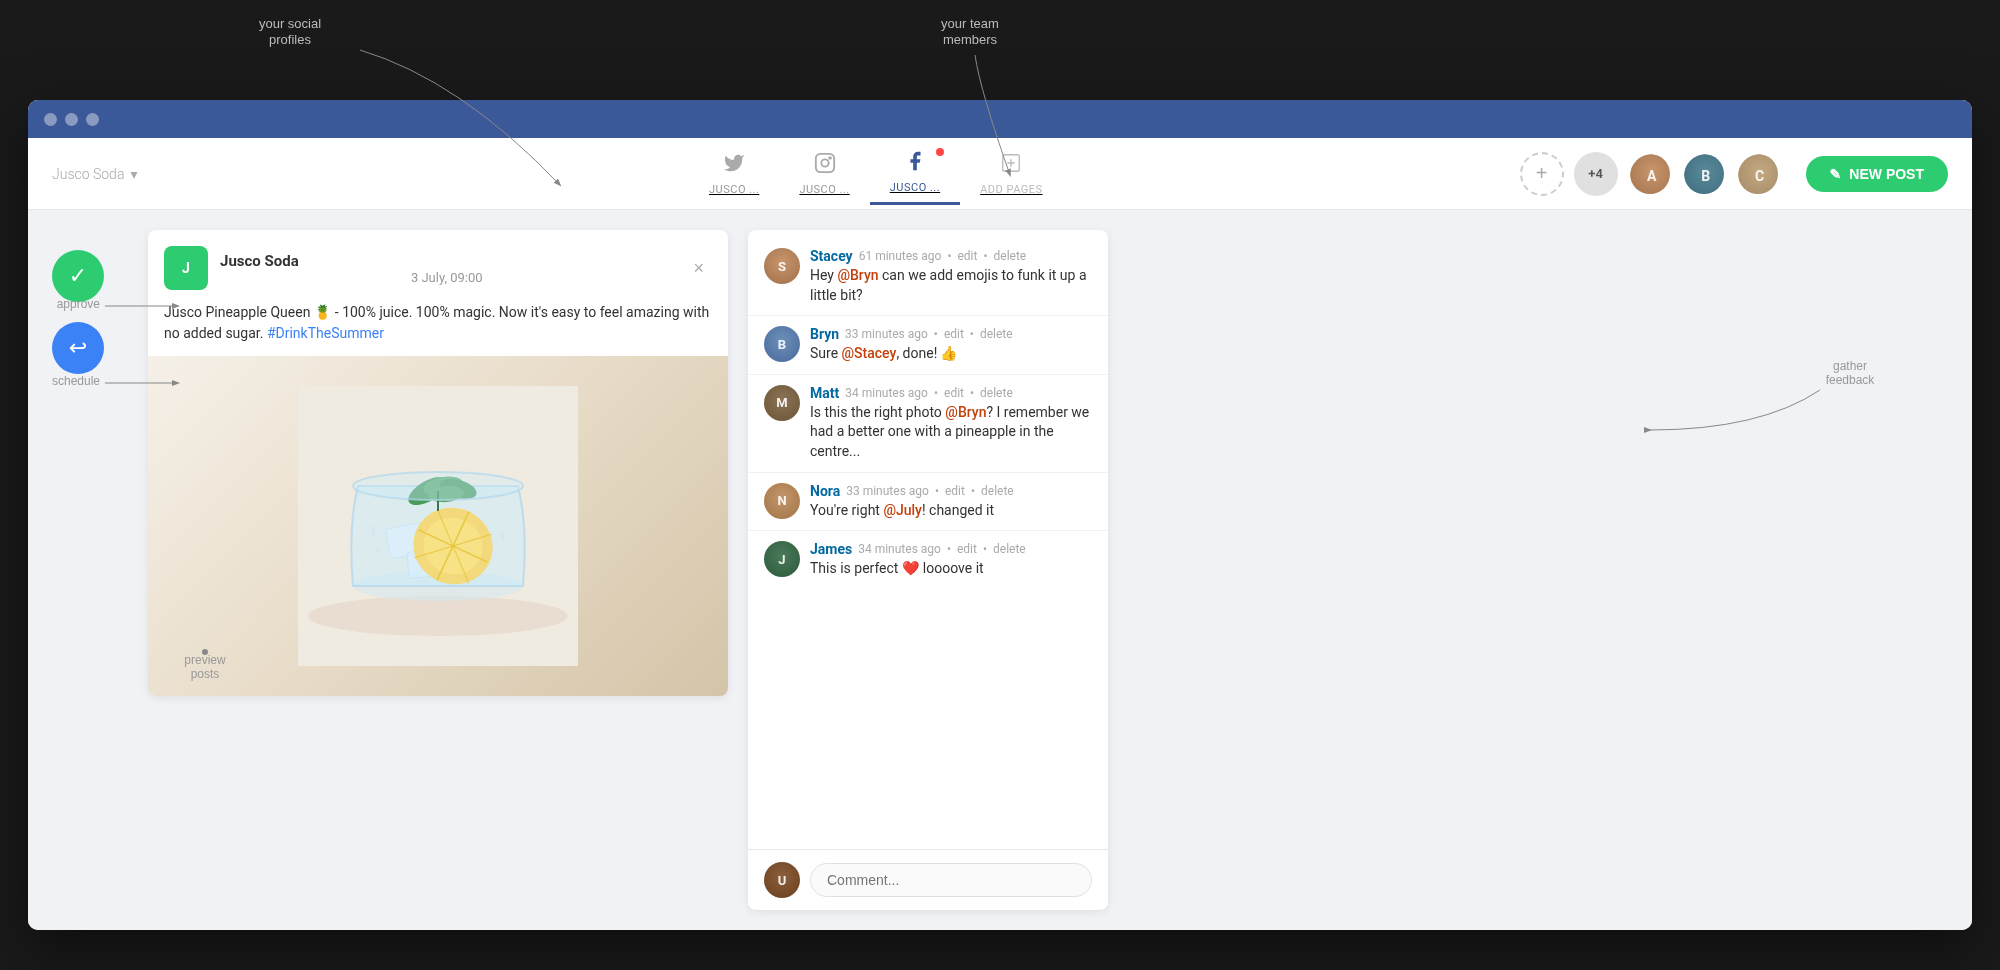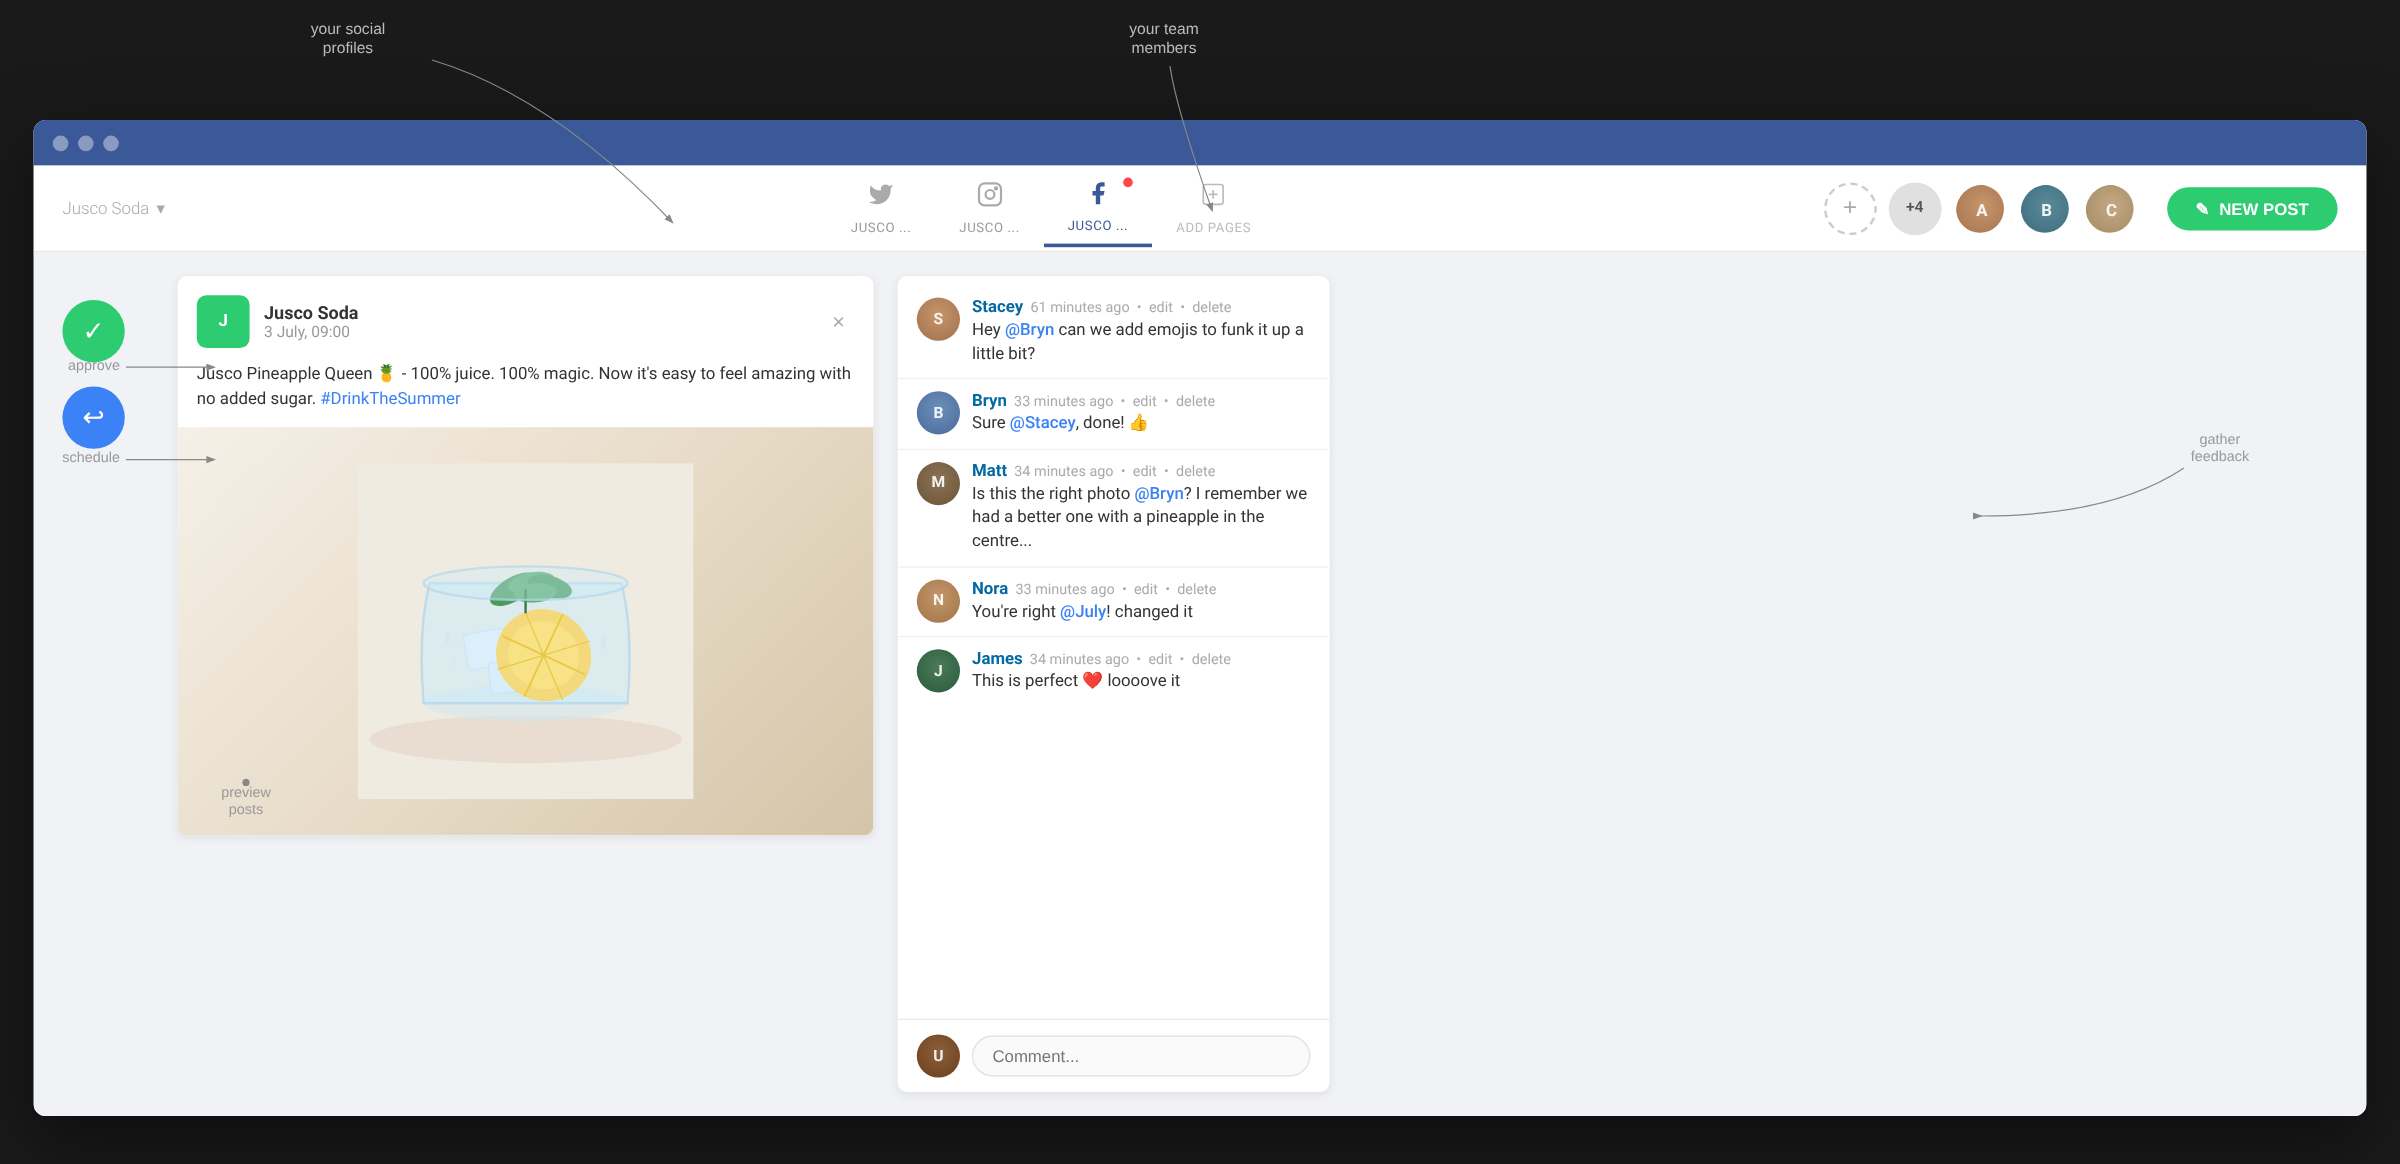--- a/index.html
+++ b/index.html
@@ -61,20 +61,21 @@
       min-width: 180px;
     }
     .brand-name span { font-size: 14px; color: #aaa; }
 
     .social-tabs {
       display: flex;
       align-items: center;
       gap: 0;
       flex: 1;
       justify-content: center;
+      text-decoration: underline;
     }
     .social-tab {
       display: flex;
       flex-direction: column;
       align-items: center;
       padding: 8px 20px;
       cursor: pointer;
       position: relative;
       color: #999;
     }
@@ -223,21 +224,21 @@
       border-radius: 8px;
       display: flex;
       align-items: center;
       justify-content: center;
       color: #fff;
       font-weight: bold;
       font-size: 14px;
     }
     .post-meta { flex: 1; }
     .post-brand { font-weight: 700; font-size: 15px; color: #333; }
-    .post-date { font-size: 13px; color: #999; }
+    .post-date { font-size: 13px; color: #999; text-align: center; }
     .post-close {
       color: #aaa;
       font-size: 18px;
       cursor: pointer;
       background: none;
       border: none;
       padding: 4px 8px;
     }
     .post-text {
       padding: 0 16px 12px;
@@ -301,21 +302,21 @@
     }
     .comment-author { font-weight: 700; font-size: 14px; color: #0369a1; }
     .comment-time { font-size: 12px; color: #aaa; }
     .comment-action { font-size: 12px; color: #aaa; cursor: pointer; }
     .comment-dot { font-size: 12px; color: #aaa; }
     .comment-text {
       font-size: 14px;
       color: #333;
       line-height: 1.4;
     }
-    .comment-text .mention { color: #3b82f6; font-weight: 500; }
+    .comment-text .mention { color: #c2410c; font-weight: 500; }
     .comment-divider {
       border: none;
       border-top: 1px solid #f0f0f0;
     }
 
     .comment-input-area {
       display: flex;
       align-items: center;
       padding: 12px 16px;
       border-top: 1px solid #e8e8e8;

